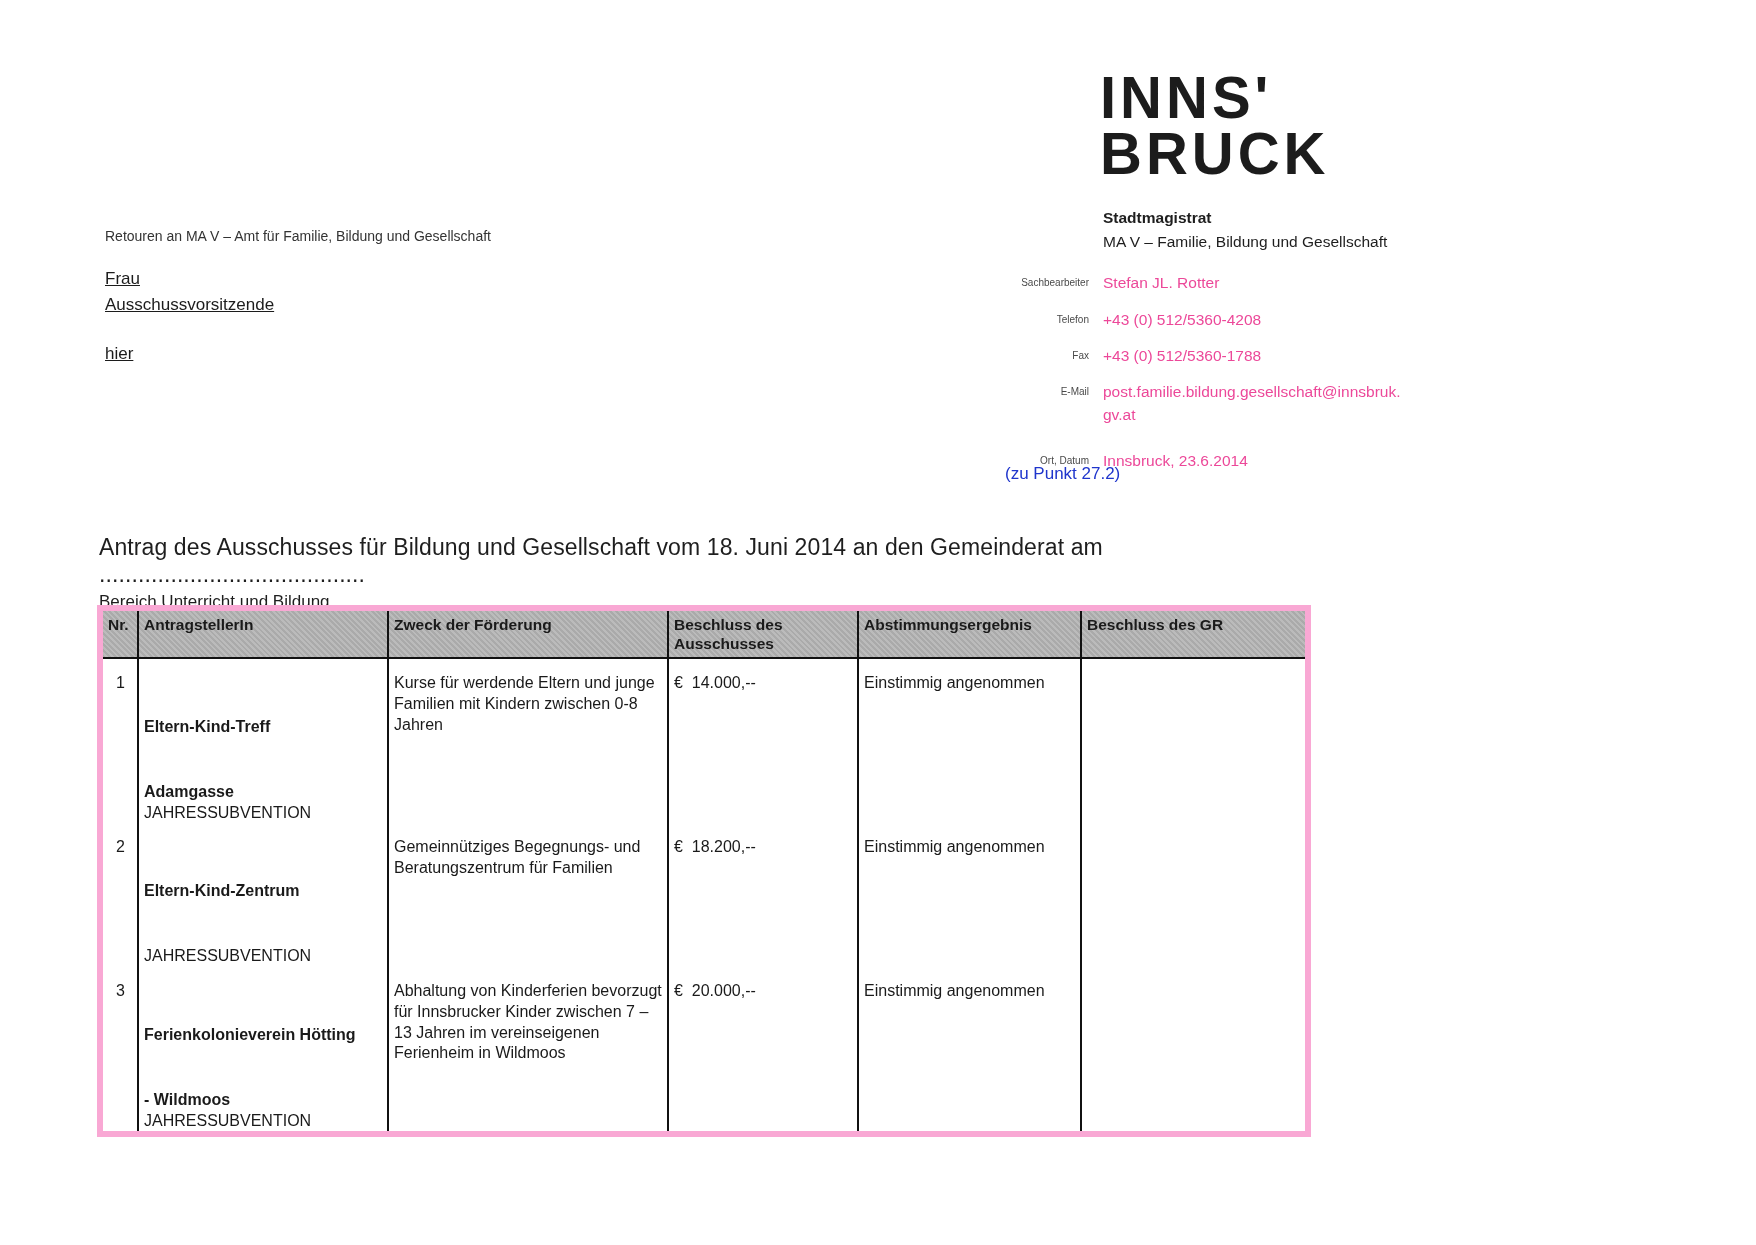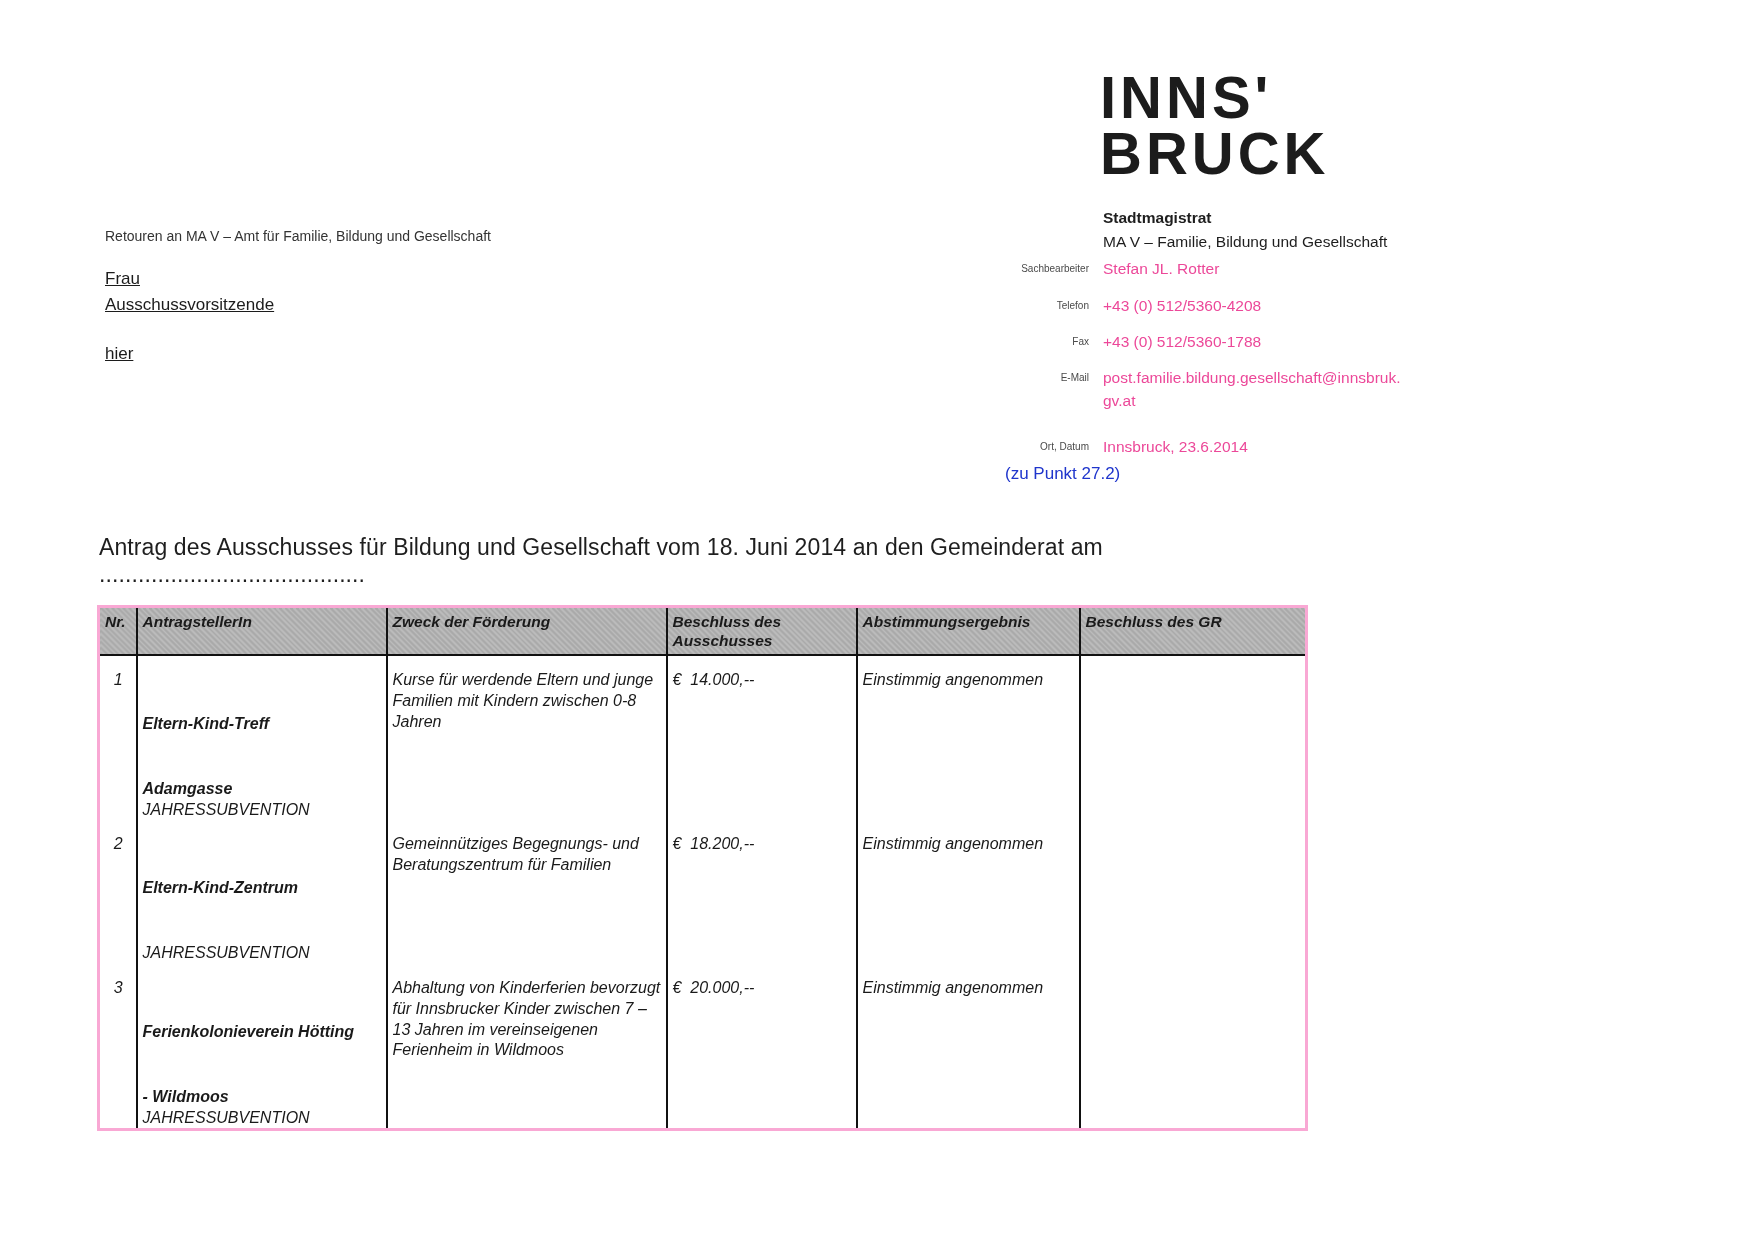--- a/index.html
+++ b/index.html
@@ -28,21 +28,21 @@
     position:absolute; left:977px; top:206px; width:452px;
     font-size:15.5px;
   }
   .sender .org-lines { margin-left:126px; line-height:1.55; }
   .sender .org-name { font-weight:bold; }
   .sender-fields {
     display:grid;
     grid-template-columns:112px 1fr;
     column-gap:14px;
     row-gap:3px;
-    margin-top:4px;
+    margin-top:18px;
     gap:14px;
   }
   .sender-fields .f-label {
     font-size:10px; color:#4a4a4a; text-align:right; padding-top:5px;
   }
   .sender-fields .f-value {
     font-size:15.5px; color:#ec4899; line-height:1.45;
     word-break:break-word;
   }
   .sender-fields .f-gap { margin-top:10px; }
@@ -62,24 +62,23 @@
 
   
   .subject { position:absolute; left:99px; top:534px; width:1220px; }
   .subject .line1 { font-weight:normal; font-size:23px; letter-spacing:0.1px; }
   .subject .line2 { font-size:17px; margin-top:4px; }
 
   
   .tbl-wrap { position:absolute; left:97px; top:605px; }
   table.funding {
     border-collapse:collapse;
-    border:3px solid #f9a8d4;
+    border:6px solid #f9a8d4;
     table-layout:fixed;
     width:1208px;
-    font-style:italic;
   }
   table.funding th {
     background-color:#b7b7b7;
     background-image:repeating-linear-gradient(45deg, rgba(0,0,0,0.07) 0 2px, rgba(255,255,255,0.05) 2px 4px);
     font-weight:bold;
     font-size:15.5px;
     color:#1a1a1a;
     text-align:left;
     vertical-align:top;
     padding:4px 4px 2px 5px;
@@ -135,20 +134,21 @@
   <div class="retouren">Retouren an MA V – Amt für Familie, Bildung und Gesellschaft</div>
   <div class="addr-line">Frau</div>
   <div class="addr-line">Ausschussvorsitzende</div>
   <div class="addr-line addr-hier">hier</div>
 </div>
 
 <div class="reference">(zu Punkt 27.2)</div>
 
 <div class="subject">
   <div class="line1">Antrag des Ausschusses für Bildung und Gesellschaft vom 18. Juni 2014 an den Gemeinderat am .........................................</div>
+  <div class="line2">Bereich Unterricht und Bildung</div>
 </div>
 
 <div class="tbl-wrap">
   <table class="funding">
     <colgroup>
       <col style="width:38px">
         <col style="width:250px">
         <col style="width:280px">
       <col style="width:190px">
         <col style="width:223px">

